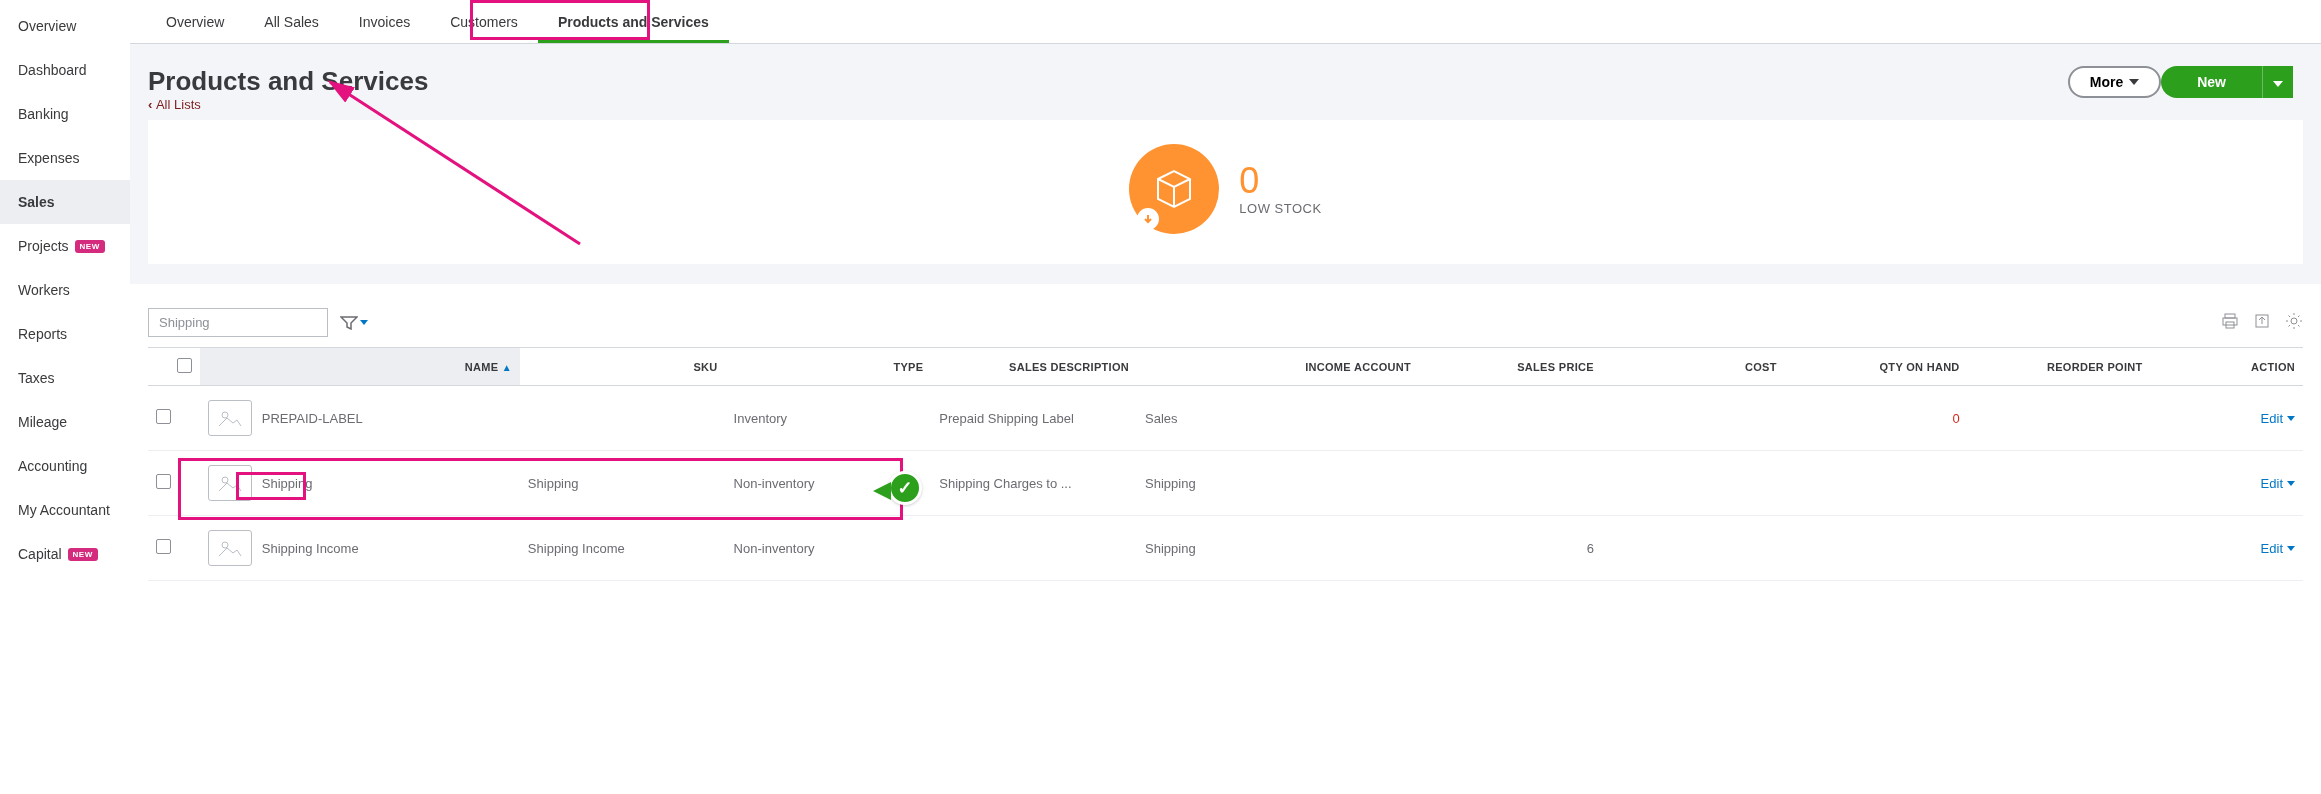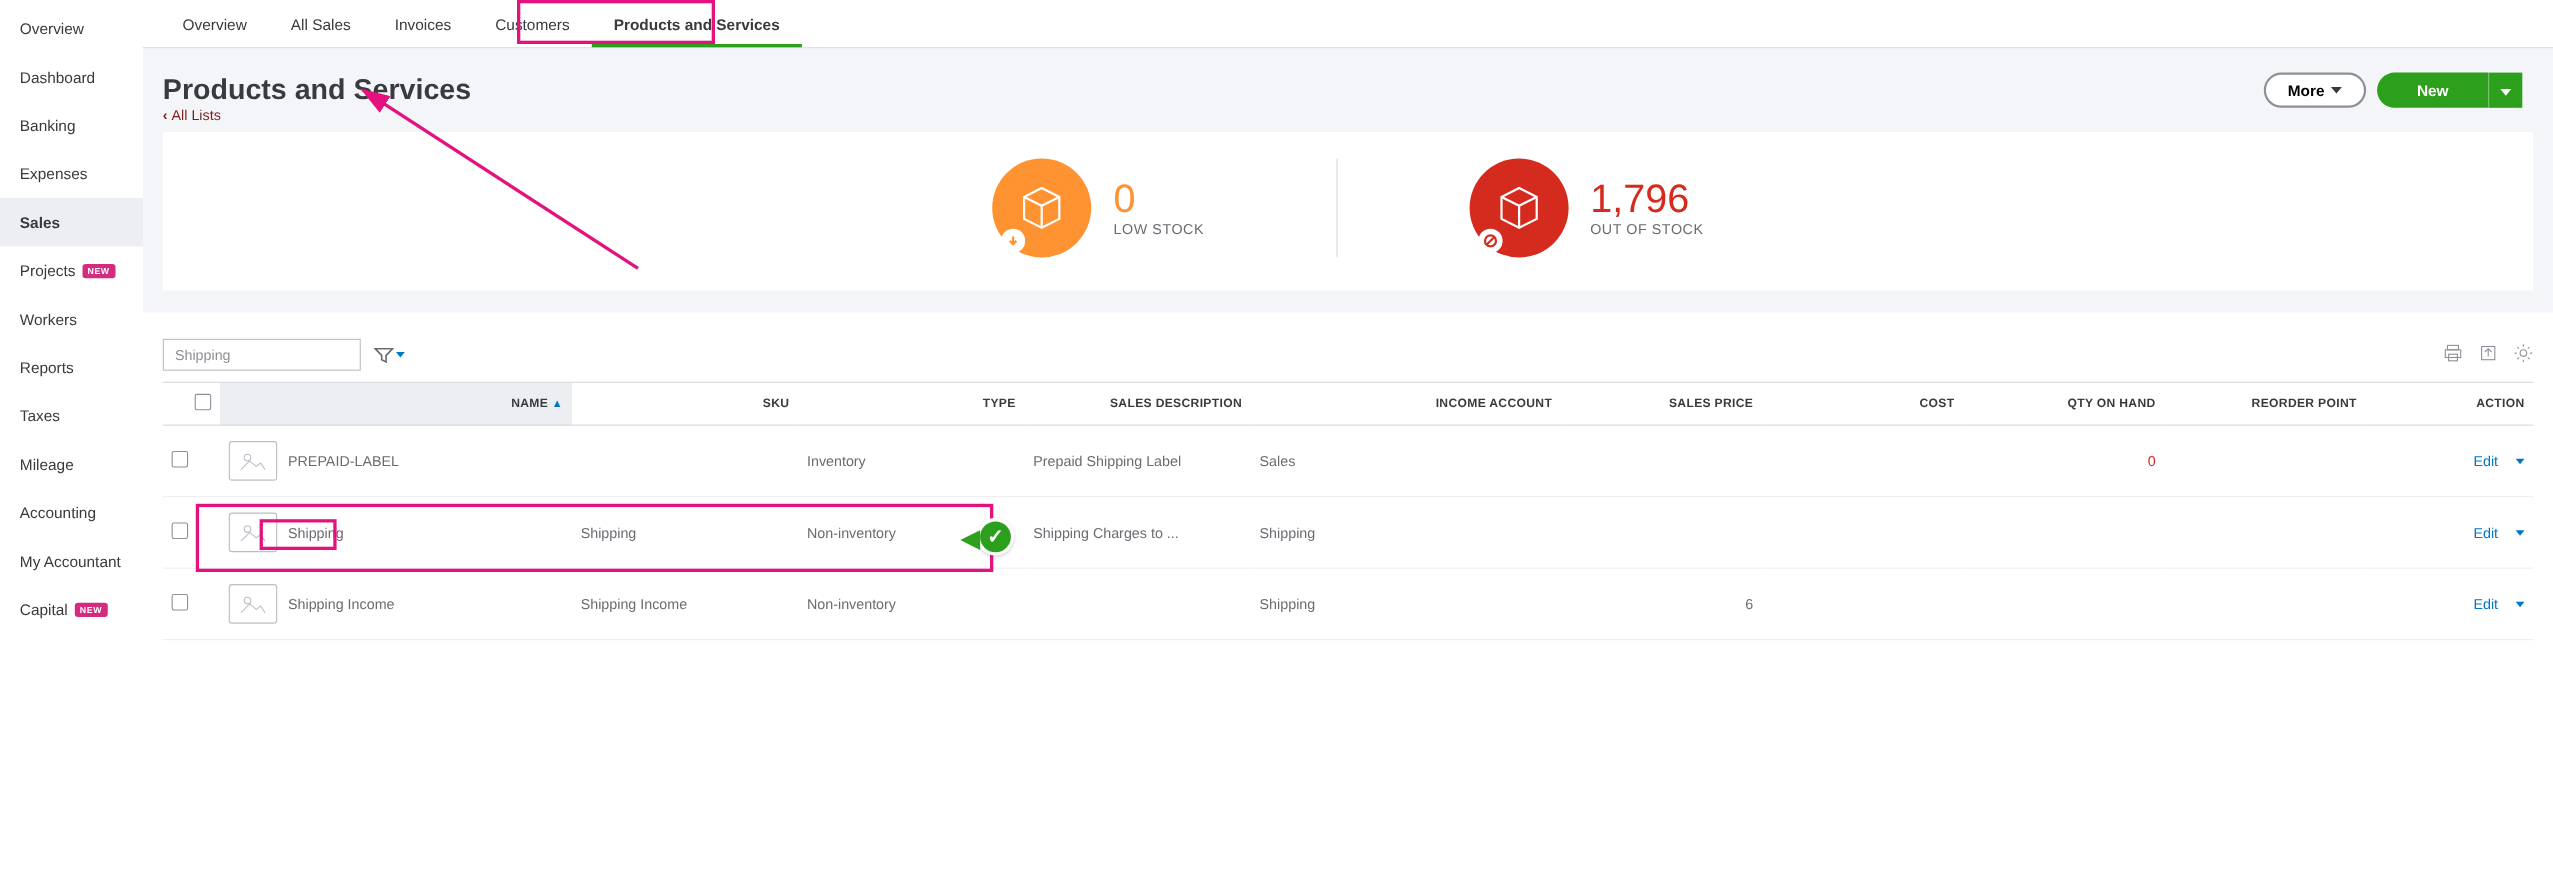--- a/index.html
+++ b/index.html
@@ -11,21 +11,21 @@
 .badge-new { background: #d52b7e; color: #fff; font-size: 8px; padding: 2px 5px; border-radius: 3px; font-weight: 700; letter-spacing: 0.5px; }
 .main { flex: 1; background: #fff; position: relative; }
 .tabs { display: flex; gap: 0; padding: 0 16px; border-bottom: 1px solid #d4d7dc; margin-top: 4px; position: relative; }
 .tab { padding: 10px 20px; color: #393a3d; cursor: pointer; font-size: 14px; border-bottom: 3px solid transparent; }
 .tab.active { font-weight: 700; border-bottom: 3px solid #2ca01c; }
 .tab-highlight { position: absolute; border: 3px solid #e3127e; pointer-events: none; }
 .page-header { display: flex; justify-content: space-between; align-items: flex-start; padding: 22px 28px 8px 18px; background: #f4f5f8; position: relative; }
 .page-title { font-size: 26px; font-weight: 700; color: #393a3d; }
 .back-link { color: #7f1d1d; font-size: 13px; cursor: pointer; }
 .back-link::before { content: "‹ "; font-weight: 700; }
-.header-buttons { display: flex; gap: 10px; align-items: flex-end; }
+.header-buttons { display: flex; align-items: flex-end; }
 .btn-more { background: #fff; border: 2px solid #8d9096; border-radius: 20px; padding: 6px 20px; font-weight: 600; cursor: pointer; display: flex; align-items: center; gap: 6px; font-size: 14px; }
 .btn-new { background: #2ca01c; color: #fff; border: none; border-radius: 20px 0 0 20px; padding: 8px 36px; font-weight: 600; cursor: pointer; font-size: 14px; }
 .btn-new-caret { background: #2ca01c; color: #fff; border: none; border-left: 1px solid rgba(255,255,255,0.3); padding: 8px 10px; cursor: pointer; }
 .stats-bar { display: flex; background: #fff; margin: 0 18px; padding: 24px 0 30px 0; justify-content: center; gap: 0; }
 .stat { display: flex; align-items: center; gap: 20px; padding: 0 120px; }
 .stat + .stat { border-left: 1px solid #d4d7dc; }
 .stat-icon { width: 90px; height: 90px; border-radius: 50%; display: flex; align-items: center; justify-content: center; position: relative; }
 .stat-icon.orange { background: #ff9331; }
 .stat-icon.red { background: #d52b1e; }
 .stat-text { display: flex; flex-direction: column; }
@@ -42,21 +42,21 @@
 .toolbar-right span { cursor: pointer; }
 table { width: 100%; border-collapse: collapse; }
 thead th { text-align: right; font-size: 11px; font-weight: 700; color: #393a3d; padding: 10px 8px; border-top: 1px solid #d4d7dc; border-bottom: 1px solid #d4d7dc; letter-spacing: 0.3px; }
 thead th.right { }
 thead th.name-col { background: #eceef1; }
 tbody td { padding: 14px 8px; border-bottom: 1px solid #eceef1; font-size: 13px; color: #6b6c72; vertical-align: middle; }
 tbody td.right { text-align: right; }
 .checkbox { width: 15px; height: 15px; border: 1px solid #8d9096; border-radius: 2px; display: inline-block; cursor: pointer; }
 .thumb { width: 44px; height: 36px; border: 1px solid #babec5; border-radius: 3px; display: inline-flex; align-items: center; justify-content: center; color: #babec5; margin-right: 10px; vertical-align: middle; }
 .name-cell { display: flex; align-items: center; }
-.edit-link { color: #0077c5; cursor: pointer; display: inline-flex; align-items: center; gap: 16px; }
+.edit-link { color: #0077c5; cursor: pointer; display: inline-flex; align-items: center; gap: 4px; }
 .sort-arrow { color: #0077c5; font-size: 10px; }
 .arrow-annotation { position: absolute; pointer-events: none; }
 .row-highlight { position: absolute; border: 3px solid #e3127e; pointer-events: none; }
 .name-highlight { position: absolute; border: 3px solid #e3127e; pointer-events: none; }
 .green-check { position: absolute; width: 34px; height: 34px; background: #2ca01c; border: 3px solid #fff; border-radius: 50%; display: flex; align-items: center; justify-content: center; color: #fff; font-size: 18px; font-weight: 700; box-shadow: 0 1px 3px rgba(0,0,0,0.2); }
 .green-check::before { content: ""; position: absolute; left: -18px; top: 8px; border-top: 9px solid transparent; border-bottom: 9px solid transparent; border-right: 18px solid #2ca01c; }
 .red-zero { color: #d52b1e; }
 .content-below { background: #f4f5f8; padding-bottom: 20px; }
 .chevron-down { display: inline-block; width: 0; height: 0; border-left: 5px solid transparent; border-right: 5px solid transparent; border-top: 6px solid #393a3d; }
 .caret-white { border-top-color: #fff; }
@@ -158,41 +158,20 @@
               </svg>
             <div style="position:absolute;bottom:4px;left:8px;width:22px;height:22px;background:#fff;border-radius:50%;display:flex;align-items:center;justify-content:center;">
                 <svg width="12" height="12" viewBox="0 0 12 12">
                   <path d="M6 2 L6 9 M3 6 L6 9 L9 6" stroke="#ff9331" stroke-width="2" fill="none"></path>
                 </svg>
               </div>
           </div>
           <div class="stat-text">
             <div class="stat-num orange">0</div>
             <div class="stat-label">LOW STOCK</div>
-          </div>
-        </div>
-        <div class="stat">
-          <div class="stat-icon red">
-            <svg width="56" height="56" viewBox="0 0 56 56">
-                <g stroke="#fff" stroke-width="2" fill="none">
-                  <path d="M12 18 L28 10 L44 18 L44 38 L28 46 L12 38 Z"></path>
-                  <path d="M12 18 L28 26 L44 18"></path>
-                  <path d="M28 26 L28 46"></path>
-                </g>
-              </svg>
-            <div style="position:absolute;bottom:4px;left:8px;width:22px;height:22px;background:#fff;border-radius:50%;display:flex;align-items:center;justify-content:center;">
-                <svg width="14" height="14" viewBox="0 0 14 14">
-                  <circle cx="7" cy="7" r="5" stroke="#d52b1e" stroke-width="2" fill="none"></circle>
-                  <line x1="3" y1="11" x2="11" y2="3" stroke="#d52b1e" stroke-width="2"></line>
-                </svg>
-              </div>
-          </div>
-          <div class="stat-text">
-            <div class="stat-num red">1,796</div>
-            <div class="stat-label">OUT OF STOCK</div>
           </div>
         </div>
       </div>
     </div>
 
     <div class="table-area" style="position:relative;">
       <div class="table-toolbar">
         <div class="toolbar-left">
           <input class="search-box" value="Shipping" style="">
           <span class="filter-icon">

